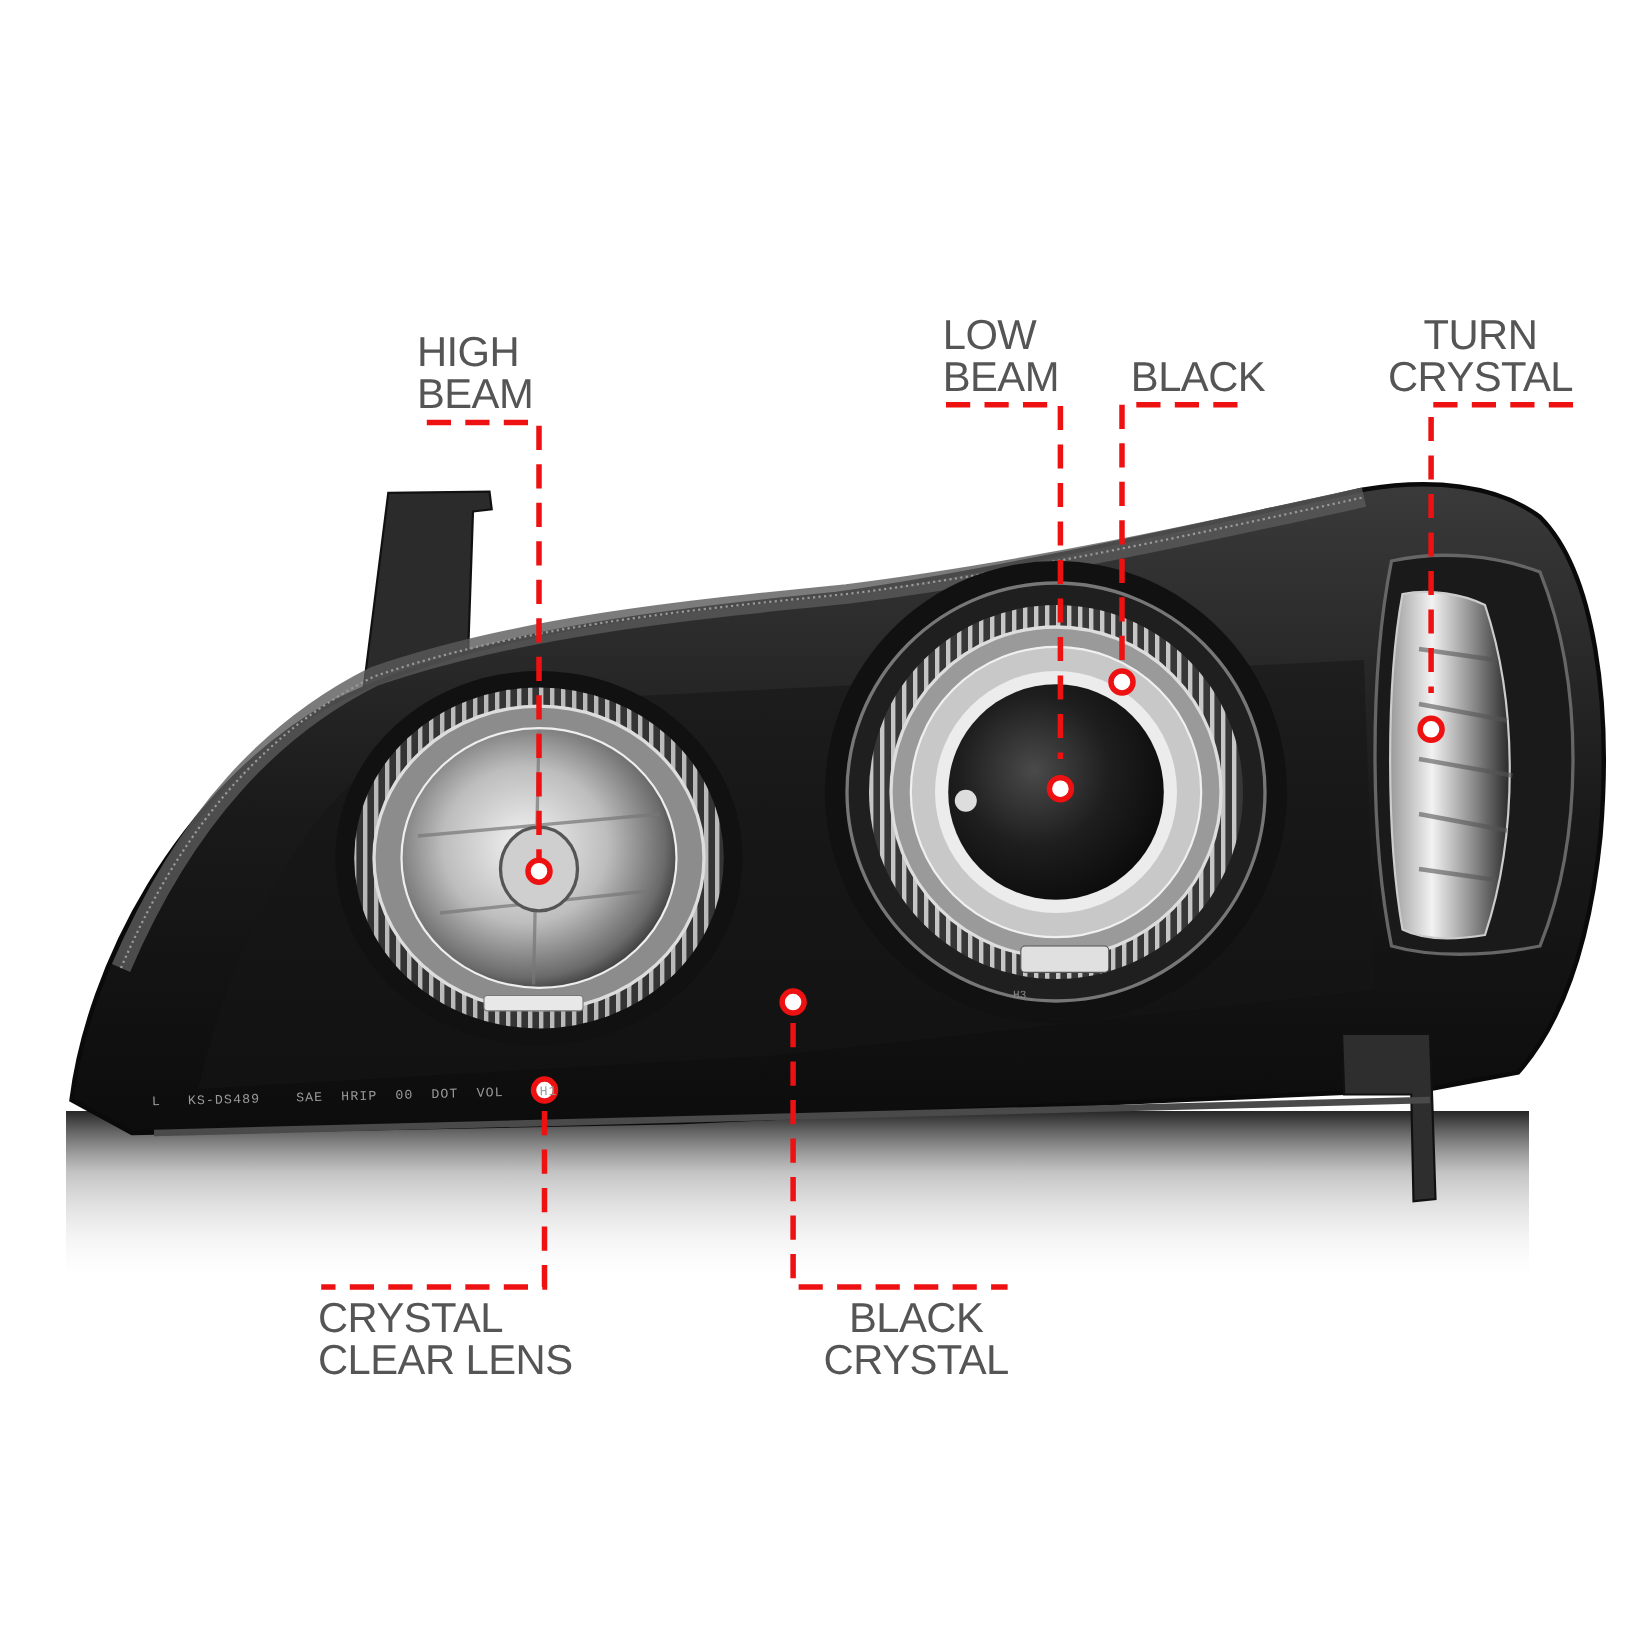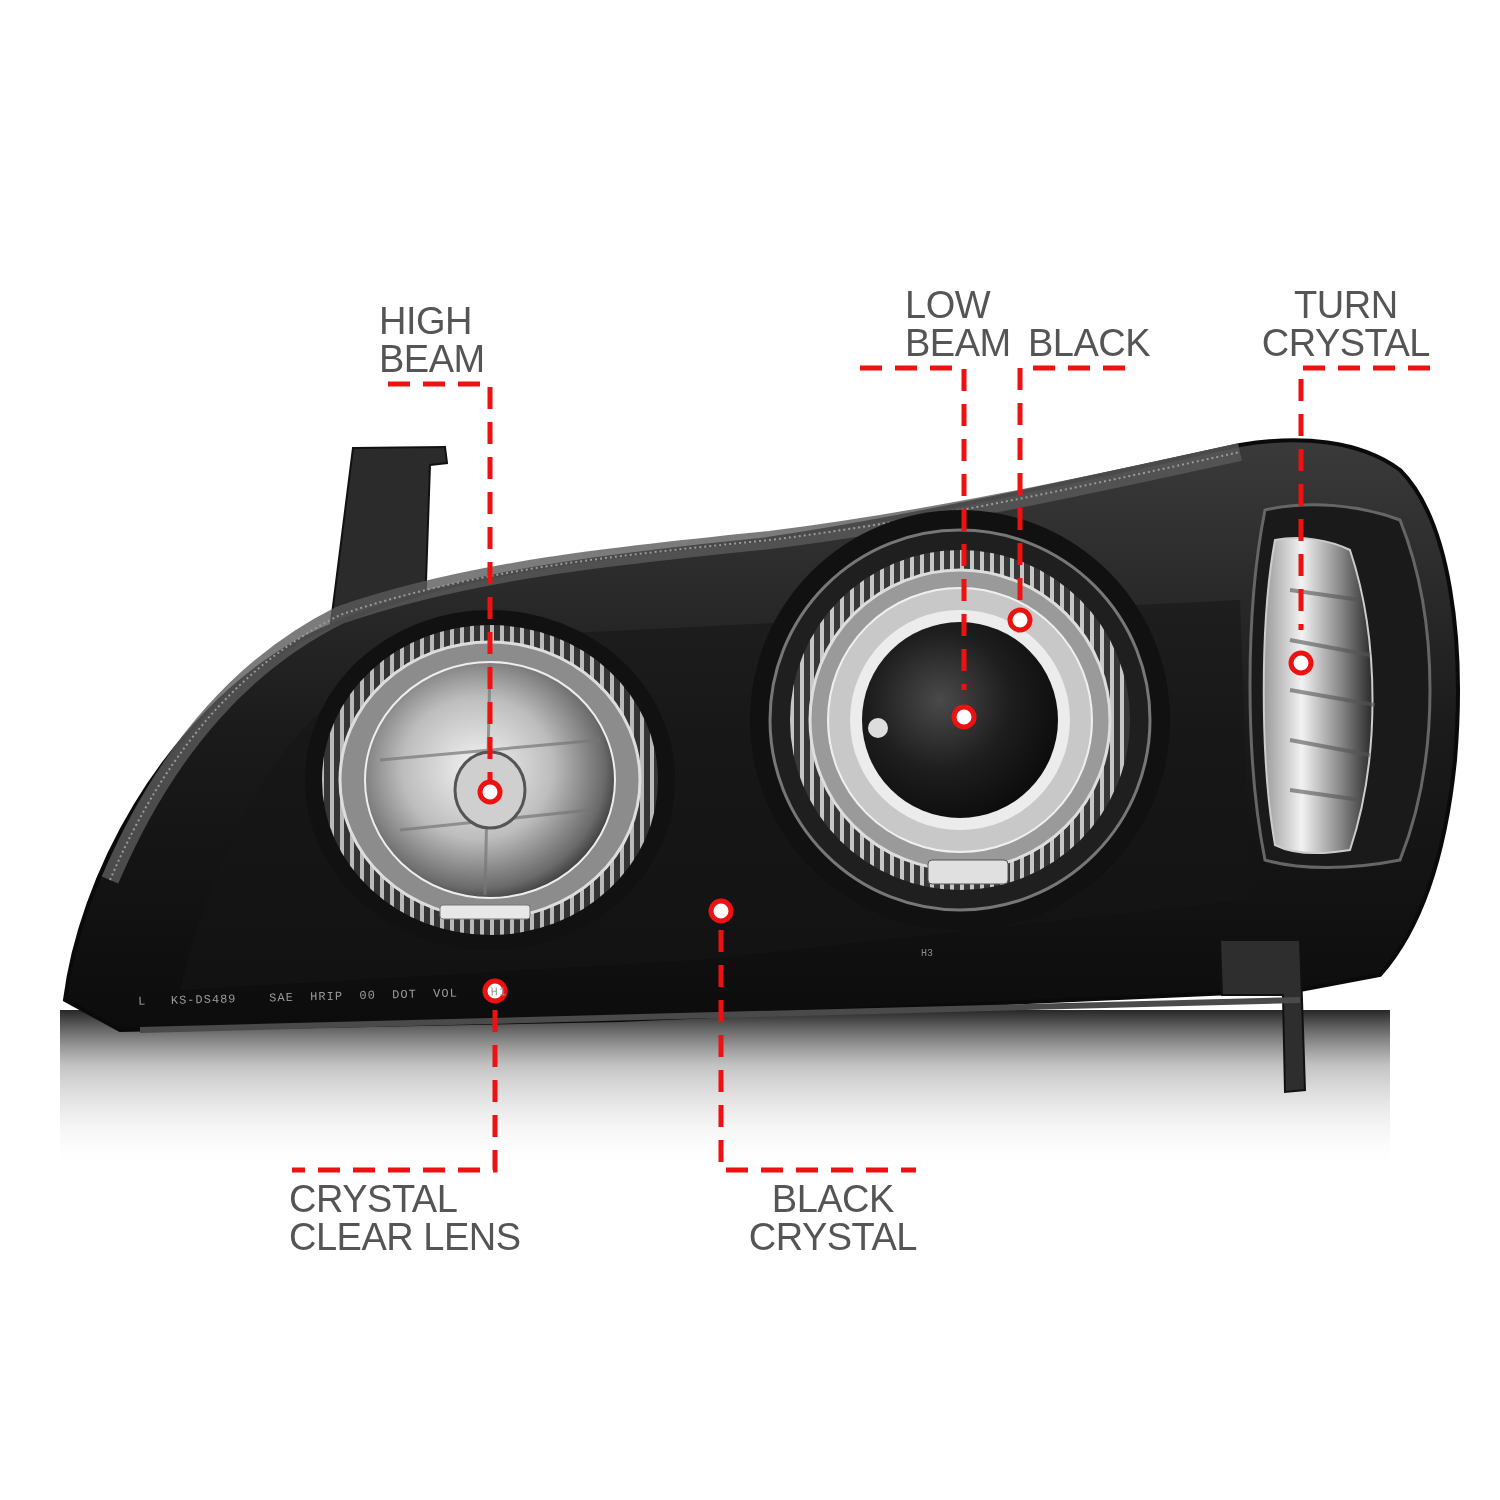--- a/index.html
+++ b/index.html
@@ -133,29 +133,29 @@
   <div class="imprint" style="position:absolute; left:138px; top:990px; color:#9a9a9a; font-size:12px; letter-spacing:1px; transform:rotate(-1.5deg); white-space:nowrap;">
     <span>L</span>&nbsp;&nbsp;
     <span>KS-DS489</span>&nbsp;&nbsp;&nbsp;
     <span>SAE</span>&nbsp;
     <span>HRIP</span>&nbsp;
     <span>00</span>&nbsp;
     <span>DOT</span>&nbsp;
     <span>VOL</span>&nbsp;&nbsp;&nbsp;
     <span>H1</span>
   </div>
-  <div class="imprint" style="position:absolute; left:897px; top:948px; color:#8a8a8a; font-size:10px;padding-left:24px;">H3</div>
+  <div class="imprint" style="position:absolute; left:897px; top:900px; color:#8a8a8a; font-size:10px;padding-left:24px;">H3</div>
 
   
   <div class="label" style="left:379px; top:302px;">
     <span>HIGH</span>
     <span>BEAM</span>
   </div>
 
-  <div class="label" style="left:857px; top:286px;margin-left:48px;">
+  <div class="label" style="left:857px; top:286px;">
     <span>LOW</span>
     <span>BEAM</span>
   </div>
 
   <div class="label" style="left:1028px; top:324px;">
     <span>BLACK</span>
   </div>
 
   <div class="label right" style="right:70px; top:286px;">
     <span>TURN</span>

